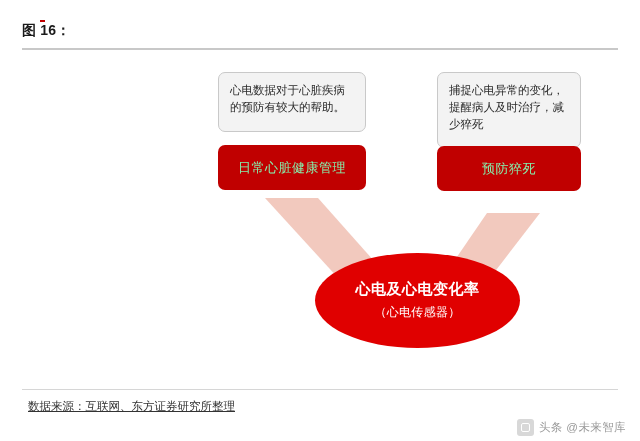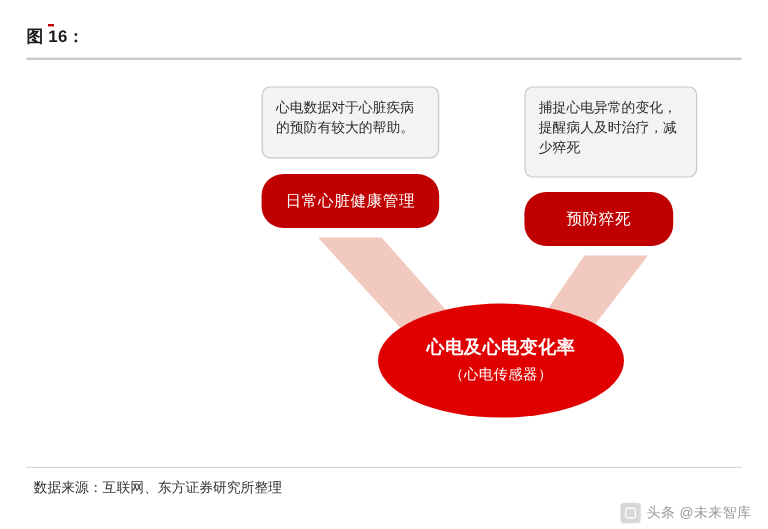--- a/index.html
+++ b/index.html
@@ -83,39 +83,39 @@
     left: 437px;
     top: 17px;
     width: 144px;
     height: 76px;
   }
 
   .red-box {
     position: absolute;
     box-sizing: border-box;
     background: #c00000;
-    border-radius: 18px;
-    color: #ffffff;
+    border-radius: 7px;
+    color: #86efac;
     font-size: 13px;
     display: flex;
     align-items: center;
     justify-content: center;
     text-align: center;
     letter-spacing: 0.5px;
   }
   .box-daily {
     left: 218px;
     top: 90px;
     width: 148px;
     height: 45px;
   }
   .box-prevent {
     left: 437px;
-    top: 105px;
-    width: 124px;
+    top: 91px;
+    width: 144px;
     height: 45px;
   }
 
   .ellipse {
     position: absolute;
     left: 315px;
     top: 198px;
     width: 205px;
     height: 95px;
     background: #e00000;
@@ -155,20 +155,21 @@
     width: 596px;
     height: 1px;
     background: #d6d6d6;
   }
   .source-text {
     position: absolute;
     left: 28px;
     top: 399px;
     font-size: 11.5px;
     color: #333333;
+    text-decoration: underline;
   }
   .bottom-band {
     position: absolute;
     left: 0;
     bottom: 0;
     width: 640px;
     height: 27px;
     background: #ffffff;
   }
   .brand {

